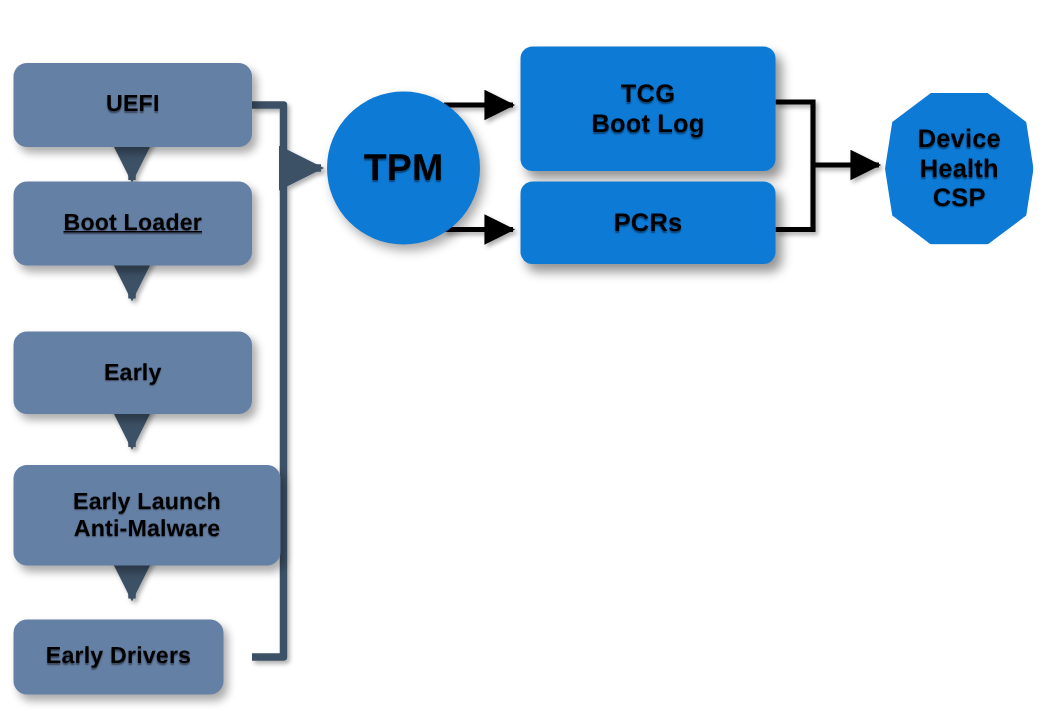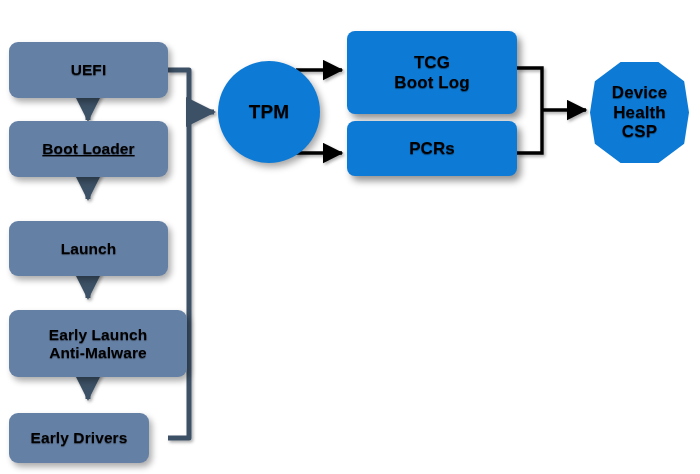--- a/index.html
+++ b/index.html
@@ -43,21 +43,21 @@
   .blue-box {
     background: #0d7ad6;
     border-radius: 8px;
     font-size: 17px;
     box-shadow: 4px 5px 7px rgba(0,0,0,0.42);
   }
   
   .circle-node {
     background: #0d7ad6;
     border-radius: 50%;
-    font-size: 19px;
+    font-size: 25px;
     box-shadow: 3px 4px 7px rgba(0,0,0,0.35);
   }
   
   .decagon-node {
     background: #0d7ad6;
     font-size: 17px;
     clip-path: polygon(
       30.9% 0%, 69.1% 0%, 95.1% 19.1%, 100% 50%,
       95.1% 80.9%, 69.1% 100%, 30.9% 100%, 4.9% 80.9%,
       0% 50%, 4.9% 19.1%);
@@ -120,21 +120,21 @@
 
   <div class="node boot-box" style="left:9px; top:42px; width:159px; height:56px;">
     <span class="node-label">UEFI</span>
   </div>
 
   <div class="node boot-box" style="left:9px; top:121px; width:159px; height:56px;text-decoration:underline;">
     <span class="node-label">Boot Loader</span>
   </div>
 
   <div class="node boot-box" style="left:9px; top:221px; width:159px; height:55px;">
-    <span class="node-label">Launch</span>
+    <span class="node-label">Early</span>
   </div>
 
   <div class="node boot-box" style="left:9px; top:310px; width:178px; height:67px;">
     <span class="node-label">Early Launch
 Anti-Malware</span>
   </div>
 
   <div class="node boot-box" style="left:9px; top:413px; width:140px; height:50px;">
     <span class="node-label">Early Drivers</span>
   </div>

